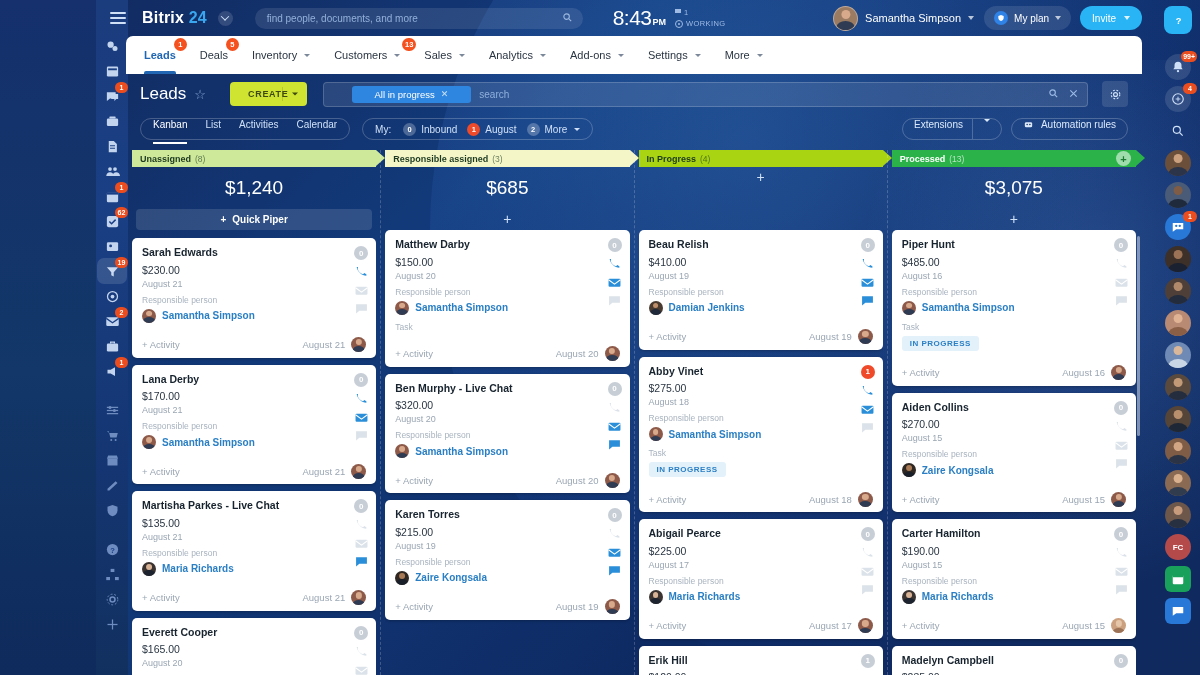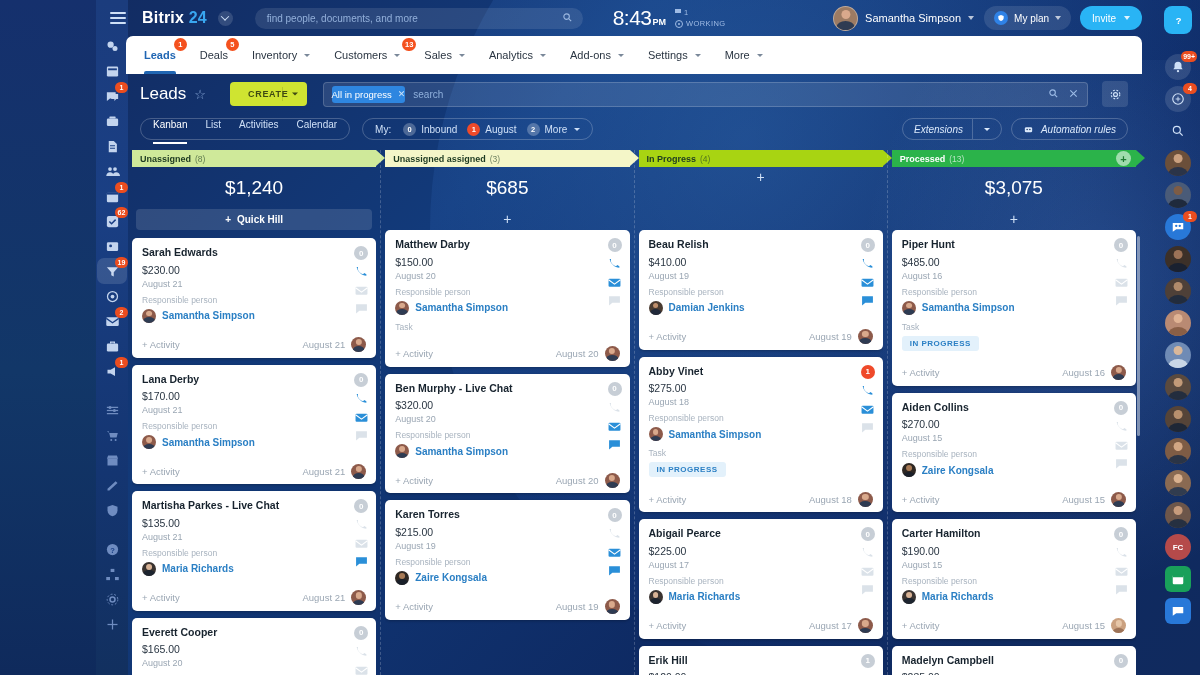--- a/index.html
+++ b/index.html
@@ -146,21 +146,21 @@
     font-size:9px; font-weight:700; letter-spacing:.7px; display:flex; align-items:center;
     padding:0 18px; position:relative; }
   .createbtn .sep{ position:absolute; right:24px; top:5px; bottom:5px; width:1px; background:rgba(0,0,0,.12);}
   .createbtn .cc{ position:absolute; right:9px; top:50%; transform:translateY(-50%);
     width:0;height:0;border-left:3px solid transparent;border-right:3px solid transparent;
     border-top:3.5px solid #3f4a13;}
   .filterbar{ margin-left:16px; flex:1; height:25px; border-radius:4px; background:rgba(255,255,255,.10);
     border:1px solid rgba(255,255,255,.18); display:flex; align-items:center; padding:0 8px; gap:8px;
     position:relative; }
   .chip{ height:17px; background:#2e86e0; color:#fff; font-size:9.5px; border-radius:3px;
-    display:flex; align-items:center; gap:6px; padding:0 0; }
+    display:flex; align-items:center; gap:6px; padding:0 23px;margin-left:20px; }
   .chip .x{ opacity:.75; font-size:9px; }
   .fsearch{ font-size:10px; color:#8fb0dc; }
   .filterbar .icons{ position:absolute; right:8px; display:flex; align-items:center; gap:9px; }
   .filterbar .icons svg{ width:11px; height:11px; fill:#9cbbe6; }
   .gear{ margin-left:14px; width:26px; height:26px; border-radius:4px; background:rgba(255,255,255,.12);
     display:flex; align-items:center; justify-content:center;}
   .gear svg{ width:13px; height:13px; fill:#cfe2fa; }
 
   .viewrow{ height:30px; display:flex; align-items:center; padding:0 14px; gap:0; }
   .viewgroup{ height:22px; border:1px solid rgba(255,255,255,.22); border-radius:11px;
@@ -170,21 +170,21 @@
   .vtab.active::after{ content:""; position:absolute; left:0; right:0; bottom:-5px; height:2px; background:#fff;}
   .mygroup{ margin-left:12px; height:22px; border:1px solid rgba(255,255,255,.22); border-radius:11px;
     display:flex; align-items:center; padding:0 12px; gap:10px; }
   .mylabel{ font-size:10px; color:#cfe0f7; margin-right:2px; }
   .mychip{ display:flex; align-items:center; gap:5px; font-size:10px; color:#cfe0f7; }
   .cnt{ width:13px; height:13px; border-radius:50%; background:rgba(255,255,255,.25); color:#fff;
     font-size:7.5px; display:flex; align-items:center; justify-content:center; font-weight:700;}
   .cnt.red{ background:#ef4a2a; }
   .rbtns{ margin-left:auto; display:flex; align-items:center; gap:9px; }
   .rbtn{ height:22px; border:1px solid rgba(255,255,255,.22); border-radius:11px; color:#dbe9fb;
-    font-size:10px; display:flex; align-items:center; padding:0 11px; gap:7px;font-style:italic; }
+    font-size:10px; display:flex; align-items:flex-start; padding:0 11px; gap:7px; }
   .rbtn .sp{ width:1px; align-self:stretch; background:rgba(255,255,255,.22); margin:0 2px;}
   .rbtn svg{ width:11px; height:11px; fill:#dbe9fb; }
 
   
   .board{ position:absolute; left:0; right:0; top:76px; bottom:0; display:flex; padding:0 2px; }
   .col{ flex:1; min-width:0; position:relative; padding:0 4px; }
   .col + .col{ border-left:1px dashed rgba(255,255,255,.20); }
   .colhead{ height:17px; position:relative; display:flex; align-items:center;
     padding:0 8px; font-size:9px; color:#1d3a21; font-weight:600; }
   .colhead .cnts{ font-weight:400; opacity:.65; margin-left:4px; font-size:8.5px;}
@@ -664,21 +664,21 @@
     <div class="board">
 
       <div class="col">
         <div class="colhead" style="--c:#cfe99a;background:#cfe99a">
           <span>Unassigned</span>
           <span class="cnts">(8)</span>
         </div>
         <div class="colsum">$1,240</div>
         <div class="quick">
           <span>+</span>
-          <span>Quick Hill</span>
+          <span>Quick Piper</span>
         </div>
         <div class="cards withquick">
 
           <div class="card">
             <div class="cname">Sarah Edwards</div>
             <div class="camount">$230.00</div>
             <div class="cdate">August 21</div>
             <div class="clabel">Responsible person</div>
             <div class="cperson">
               <span class="pav" style="background:#8d5a4a">
@@ -797,21 +797,21 @@
                 </svg>
 
             </div>
           </div>
 
         </div>
       </div>
 
       <div class="col">
         <div class="colhead" style="--c:#f4f6c8;background:#f4f6c8">
-          <span>Unassigned assigned</span>
+          <span>Responsible assigned</span>
           <span class="cnts">(3)</span>
         </div>
         <div class="colsum">$685</div>
         <div class="plusrow">+</div>
         <div class="cards">
 
           <div class="card">
             <div class="cname">Matthew Darby</div>
             <div class="camount">$150.00</div>
             <div class="cdate">August 20</div>

